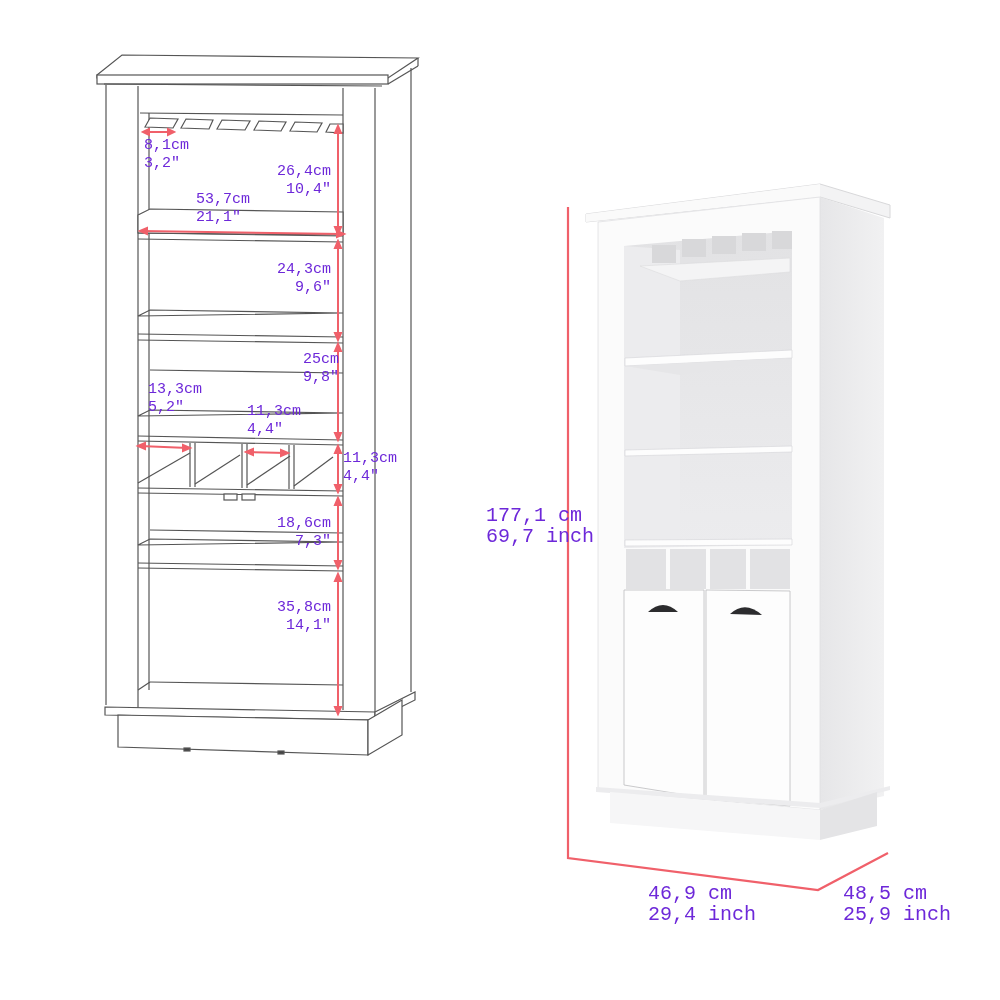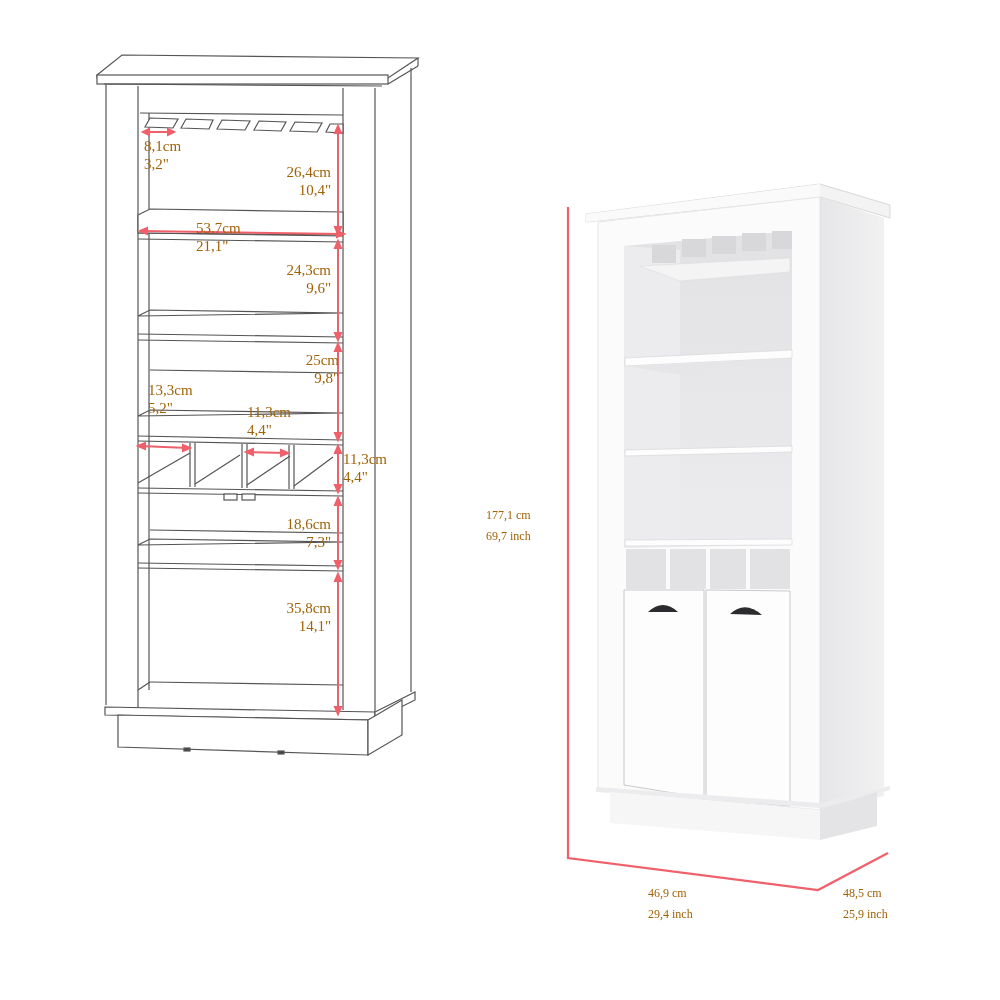--- a/index.html
+++ b/index.html
@@ -1,20 +1,20 @@
 <!DOCTYPE html>
 <html><head>
 <meta charset="utf-8">
 <style>
   html, body { margin: 0; padding: 0; background: #ffffff; }
   body { width: 1000px; height: 1000px; position: relative; overflow: hidden; font-family: "Liberation Sans", sans-serif; }
   .stage { position: absolute; left: 0; top: 0; width: 1000px; height: 1000px; }
-  .lbl { position: absolute; color: #a16207; font-family: Liberation Serif, serif; font-size: 15px; line-height: 18px; white-space: nowrap; }
+  .lbl { position: absolute; color: #6d28d9; font-family: Liberation Mono, monospace; font-size: 15px; line-height: 18px; white-space: nowrap; }
   .lbl.r { text-align: right; }
-  .lbl.big { font-size: 12px; line-height: 21px; }
+  .lbl.big { font-size: 20px; line-height: 21px; }
   svg { position: absolute; left: 0; top: 0; }
 </style>
 </head>
 <body>
 
 <div class="stage">
 
   <svg width="1000" height="1000">
     <g fill="none" stroke="#555" stroke-width="1.2">
 
@@ -182,21 +182,21 @@
   </svg>
 
   <div class="lbl" style="left:144px;top:137px;">
     <div>8,1cm</div>
     <div>3,2"</div>
   </div>
   <div class="lbl r" style="left:260px;top:137px;width:71px;margin-top:26px;">
     <div>26,4cm</div>
     <div>10,4"</div>
   </div>
-  <div class="lbl" style="left:196px;top:191px;margin-top:28px;">
+  <div class="lbl" style="left:196px;top:191px;">
     <div>53,7cm</div>
     <div>21,1"</div>
   </div>
   <div class="lbl r" style="left:260px;top:261px;width:71px;">
     <div>24,3cm</div>
     <div>9,6"</div>
   </div>
   <div class="lbl r" style="left:268px;top:351px;width:71px;">
     <div>25cm</div>
     <div>9,8"</div>

